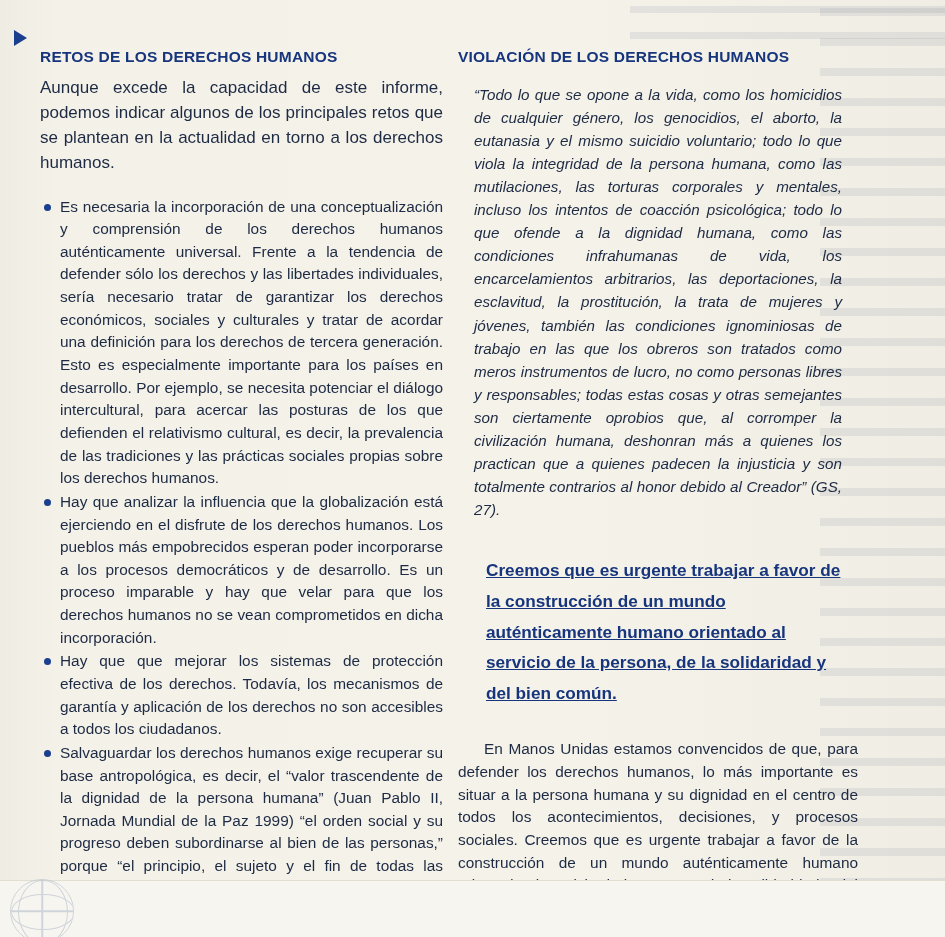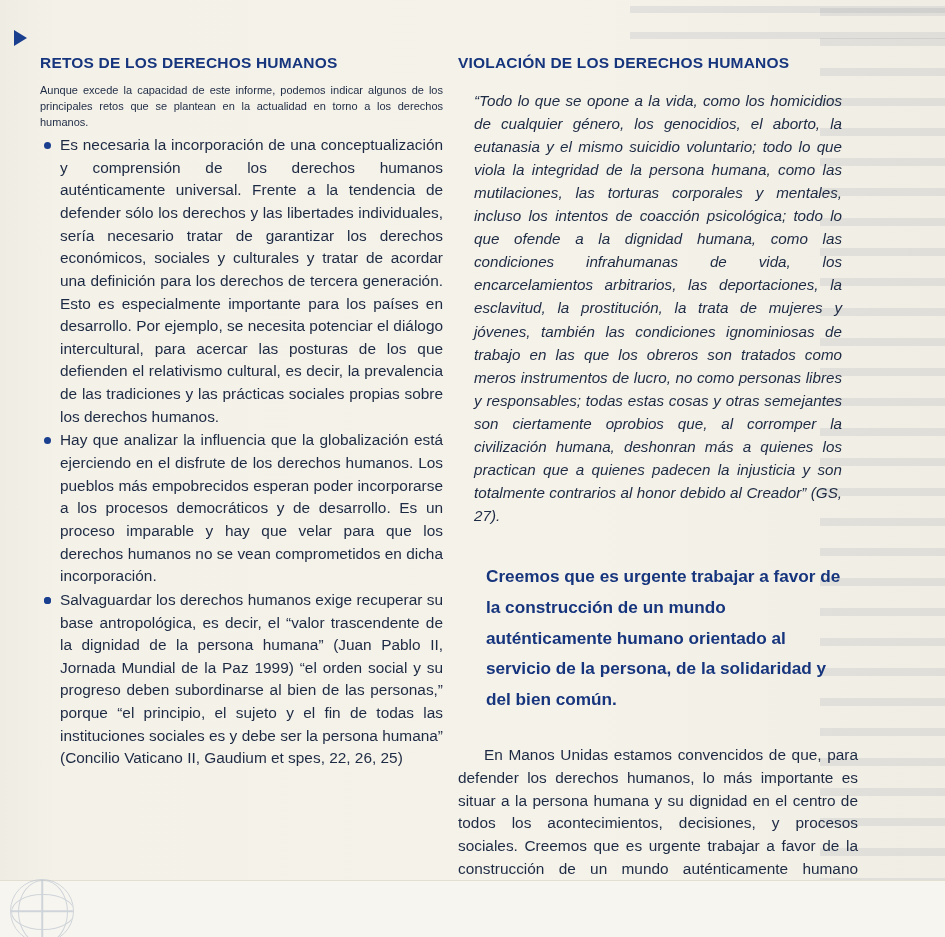--- a/index.html
+++ b/index.html
@@ -115,21 +115,21 @@
     position: absolute;
     left: 14px; top: 30px;
     width: 0; height: 0;
     border-left: 13px solid #1a3f8f;
     border-top: 8px solid transparent;
     border-bottom: 8px solid transparent;
   }
 
   .columns {
     position: absolute;
-    left: 0; top: 10px;
+    left: 0; top: 4px;
     width: 791px;
     height: 900px;
     padding-left: 24px;
   }
 
   .col {
     position: absolute;
     top: 44px;
   }
   .col-left  { left: 40px;  width: 403px; }
@@ -140,24 +140,24 @@
     font-size: 15.5px;
     font-weight: bold;
     color: #16357d;
     letter-spacing: .2px;
     margin: 0 0 9px 0;
     line-height: 1.2;
   }
 
   p.body {
     font-family: "Liberation Sans", sans-serif;
-    font-size: 11px;
+    font-size: 17px;
     line-height: 1.47;
     color: #1d2a43;
-    margin: 0 0 4px 0;
+    margin: 0 0 20px 0;
     text-align: justify;
     text-justify: inter-word;
   }
 
   ul.bullets {
     list-style: none;
     margin: 2px 0 0 0;
     padding: 0;
   }
   ul.bullets li {
@@ -191,20 +191,21 @@
   }
 
   .pullquote {
     margin: 34px 0 30px 0;
     padding: 0 4px 0 28px;
     font-family: "Liberation Sans", sans-serif;
     font-weight: bold;
     font-size: 17.2px;
     line-height: 1.78;
     color: #16357d;
+    text-decoration: underline;
   }
 
   p.closing {
     font-family: "Liberation Sans", sans-serif;
     font-size: 15.4px;
     line-height: 1.47;
     color: #1d2a43;
     margin: 0;
     text-align: justify;
     text-justify: inter-word;
@@ -232,20 +233,21 @@
         <li>
           <span class="dot"></span>
           <span>Es necesaria la incorporación de una conceptualización y comprensión de los derechos humanos auténticamente universal. Frente a la tendencia de defender sólo los derechos y las libertades individuales, sería necesario tratar de garantizar los derechos económicos, sociales y culturales y tratar de acordar una definición para los derechos de tercera generación. Esto es especialmente importante para los países en desarrollo. Por ejemplo, se necesita potenciar el diálogo intercultural, para acercar las posturas de los que defienden el relativismo cultural, es decir, la prevalencia de las tradiciones y las prácticas sociales propias sobre los derechos humanos.</span>
         </li>
         <li>
           <span class="dot"></span>
           <span>Hay que analizar la influencia que la globalización está ejerciendo en el disfrute de los derechos humanos. Los pueblos más empobrecidos esperan poder incorporarse a los procesos democráticos y de desarrollo. Es un proceso imparable y hay que velar para que los derechos humanos no se vean comprometidos en dicha incorporación.</span>
         </li>
         <li>
           <span class="dot"></span>
+          <span>Hay que que mejorar los sistemas de protección efectiva de los derechos. Todavía, los mecanismos de garantía y aplicación de los derechos no son accesibles a todos los ciudadanos.</span>
         </li>
         <li>
           <span class="dot"></span>
           <span>Salvaguardar los derechos humanos exige recuperar su base antropológica, es decir, el “valor trascendente de la dignidad de la persona humana” (Juan Pablo II, Jornada Mundial de la Paz 1999) “el orden social y su progreso deben subordinarse al bien de las personas,” porque “el principio, el sujeto y el fin de todas las instituciones sociales es y debe ser la persona humana” (Concilio Vaticano II, Gaudium et spes, 22, 26, 25)</span>
         </li>
       </ul>
     </div>
 
     <div class="col col-right">
       <h2 class="section-title">VIOLACIÓN DE LOS DERECHOS HUMANOS</h2>

